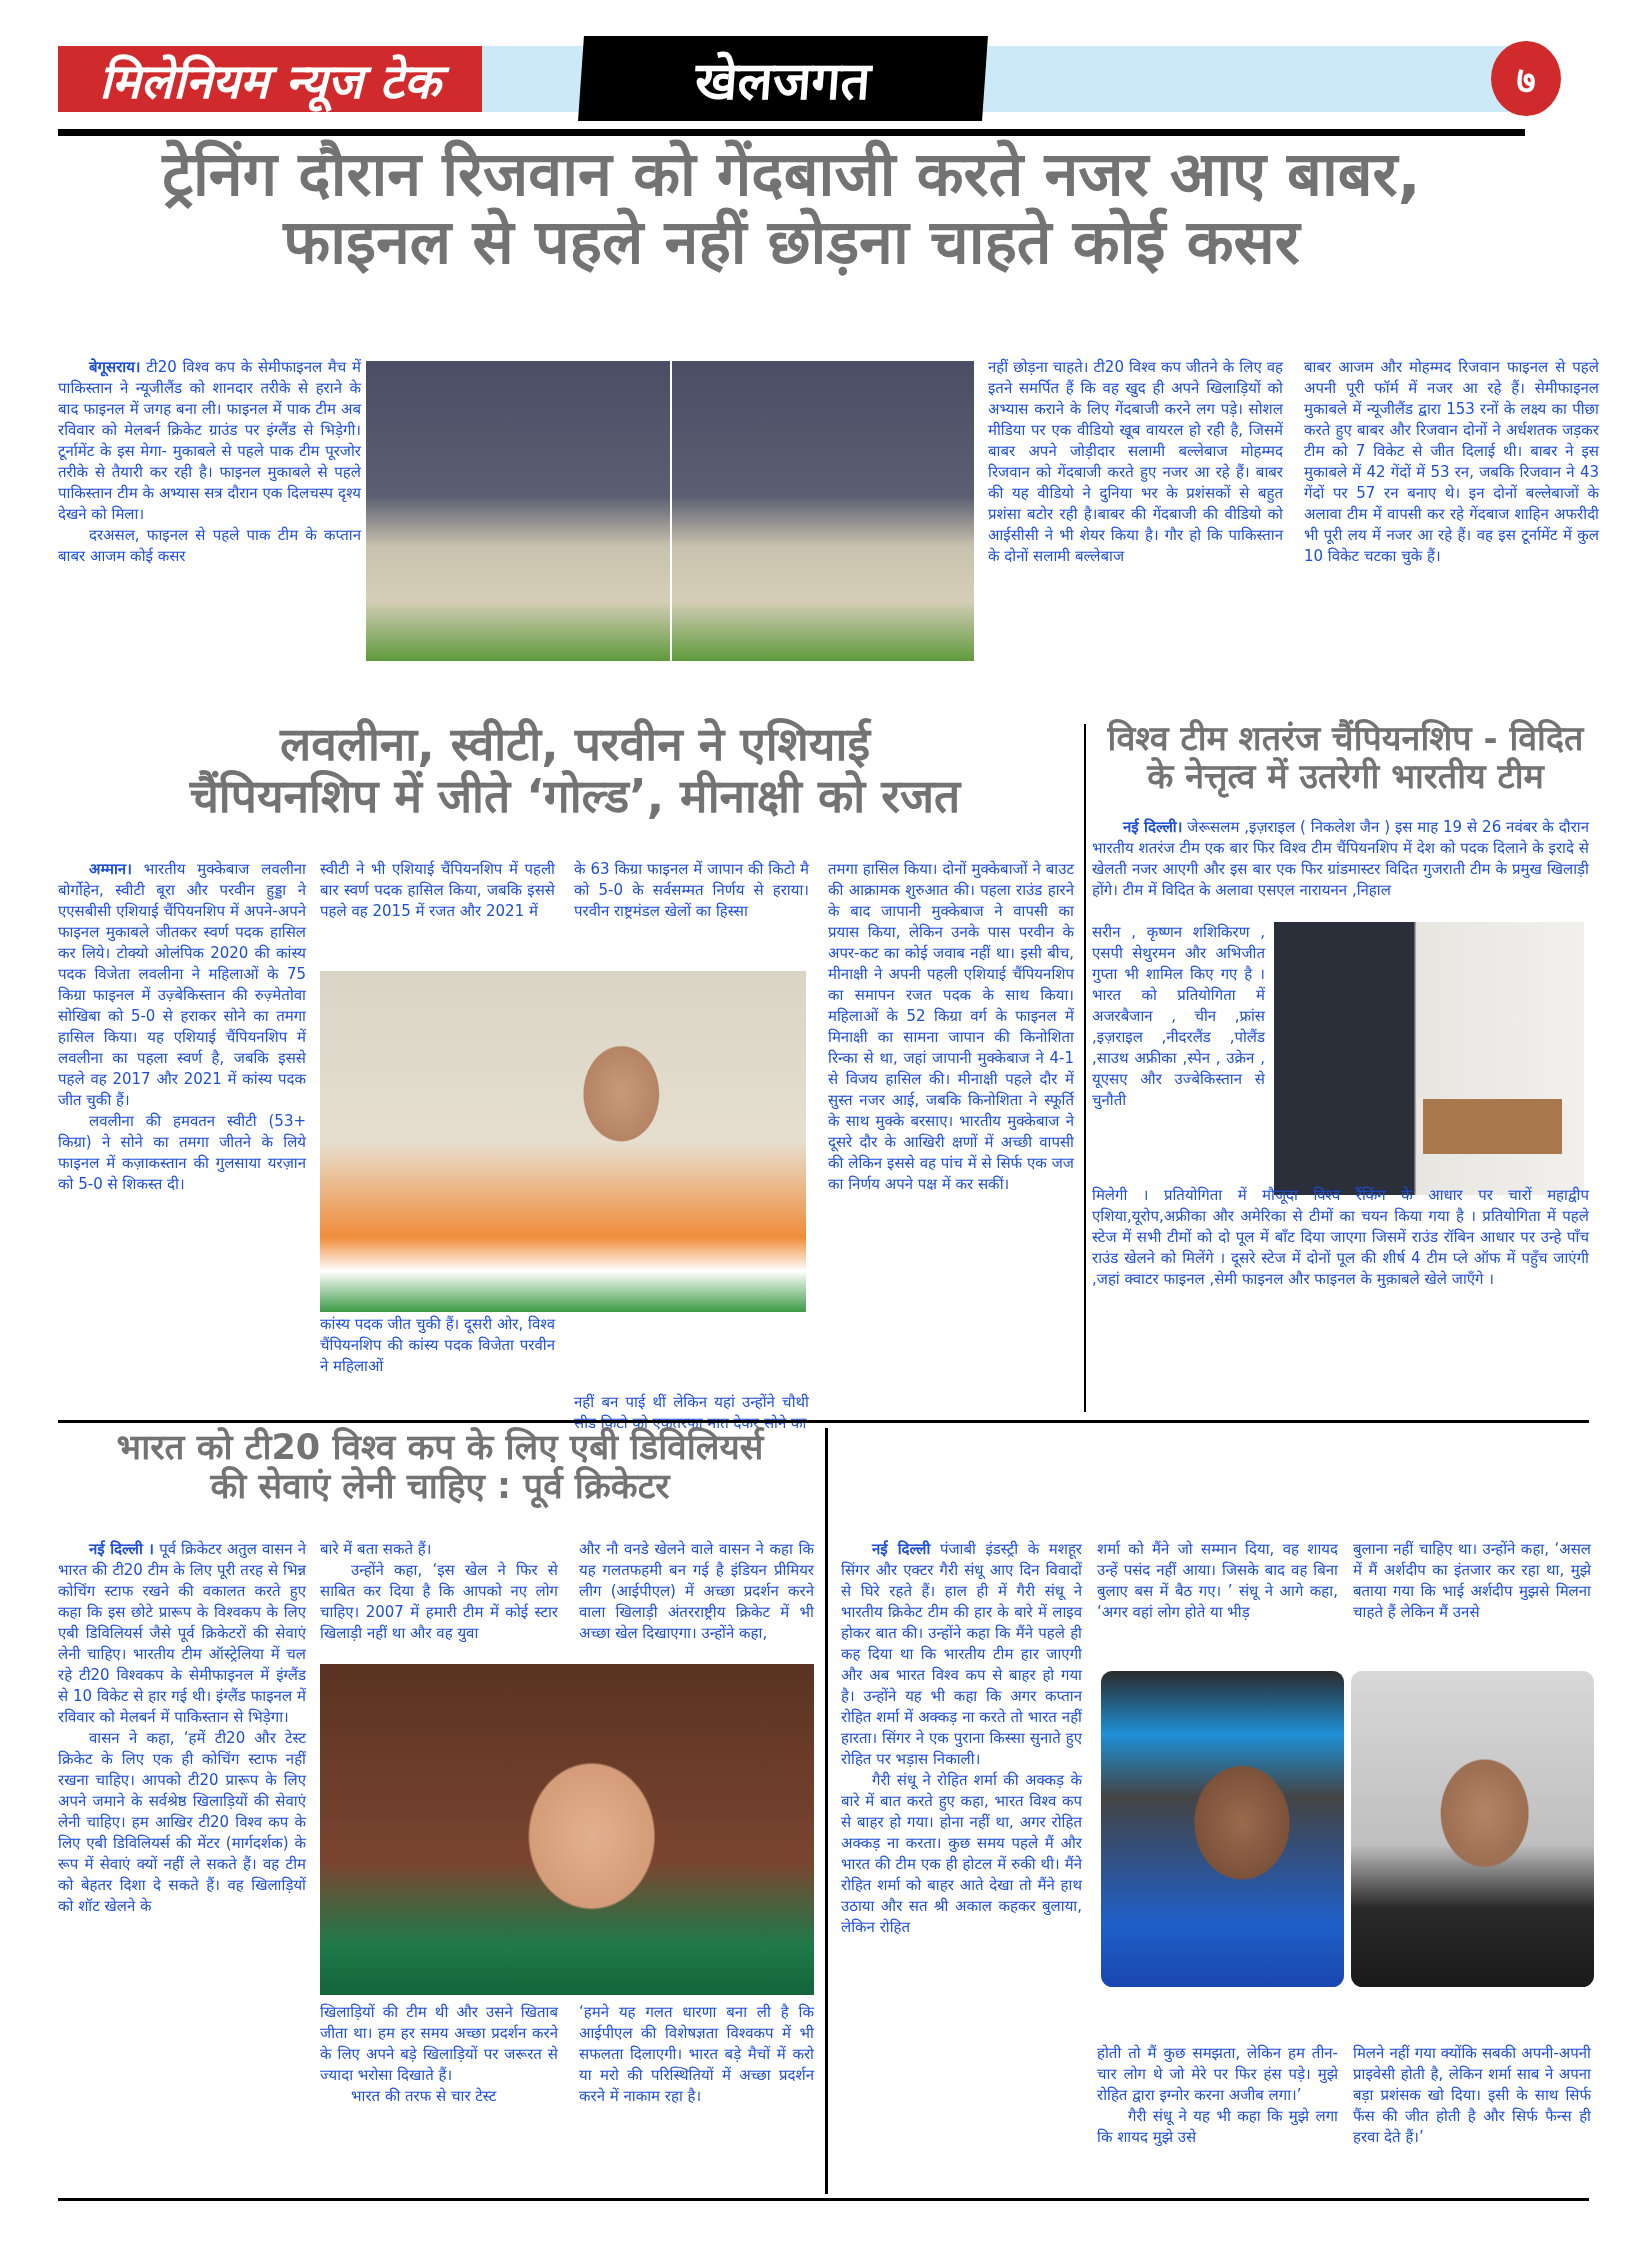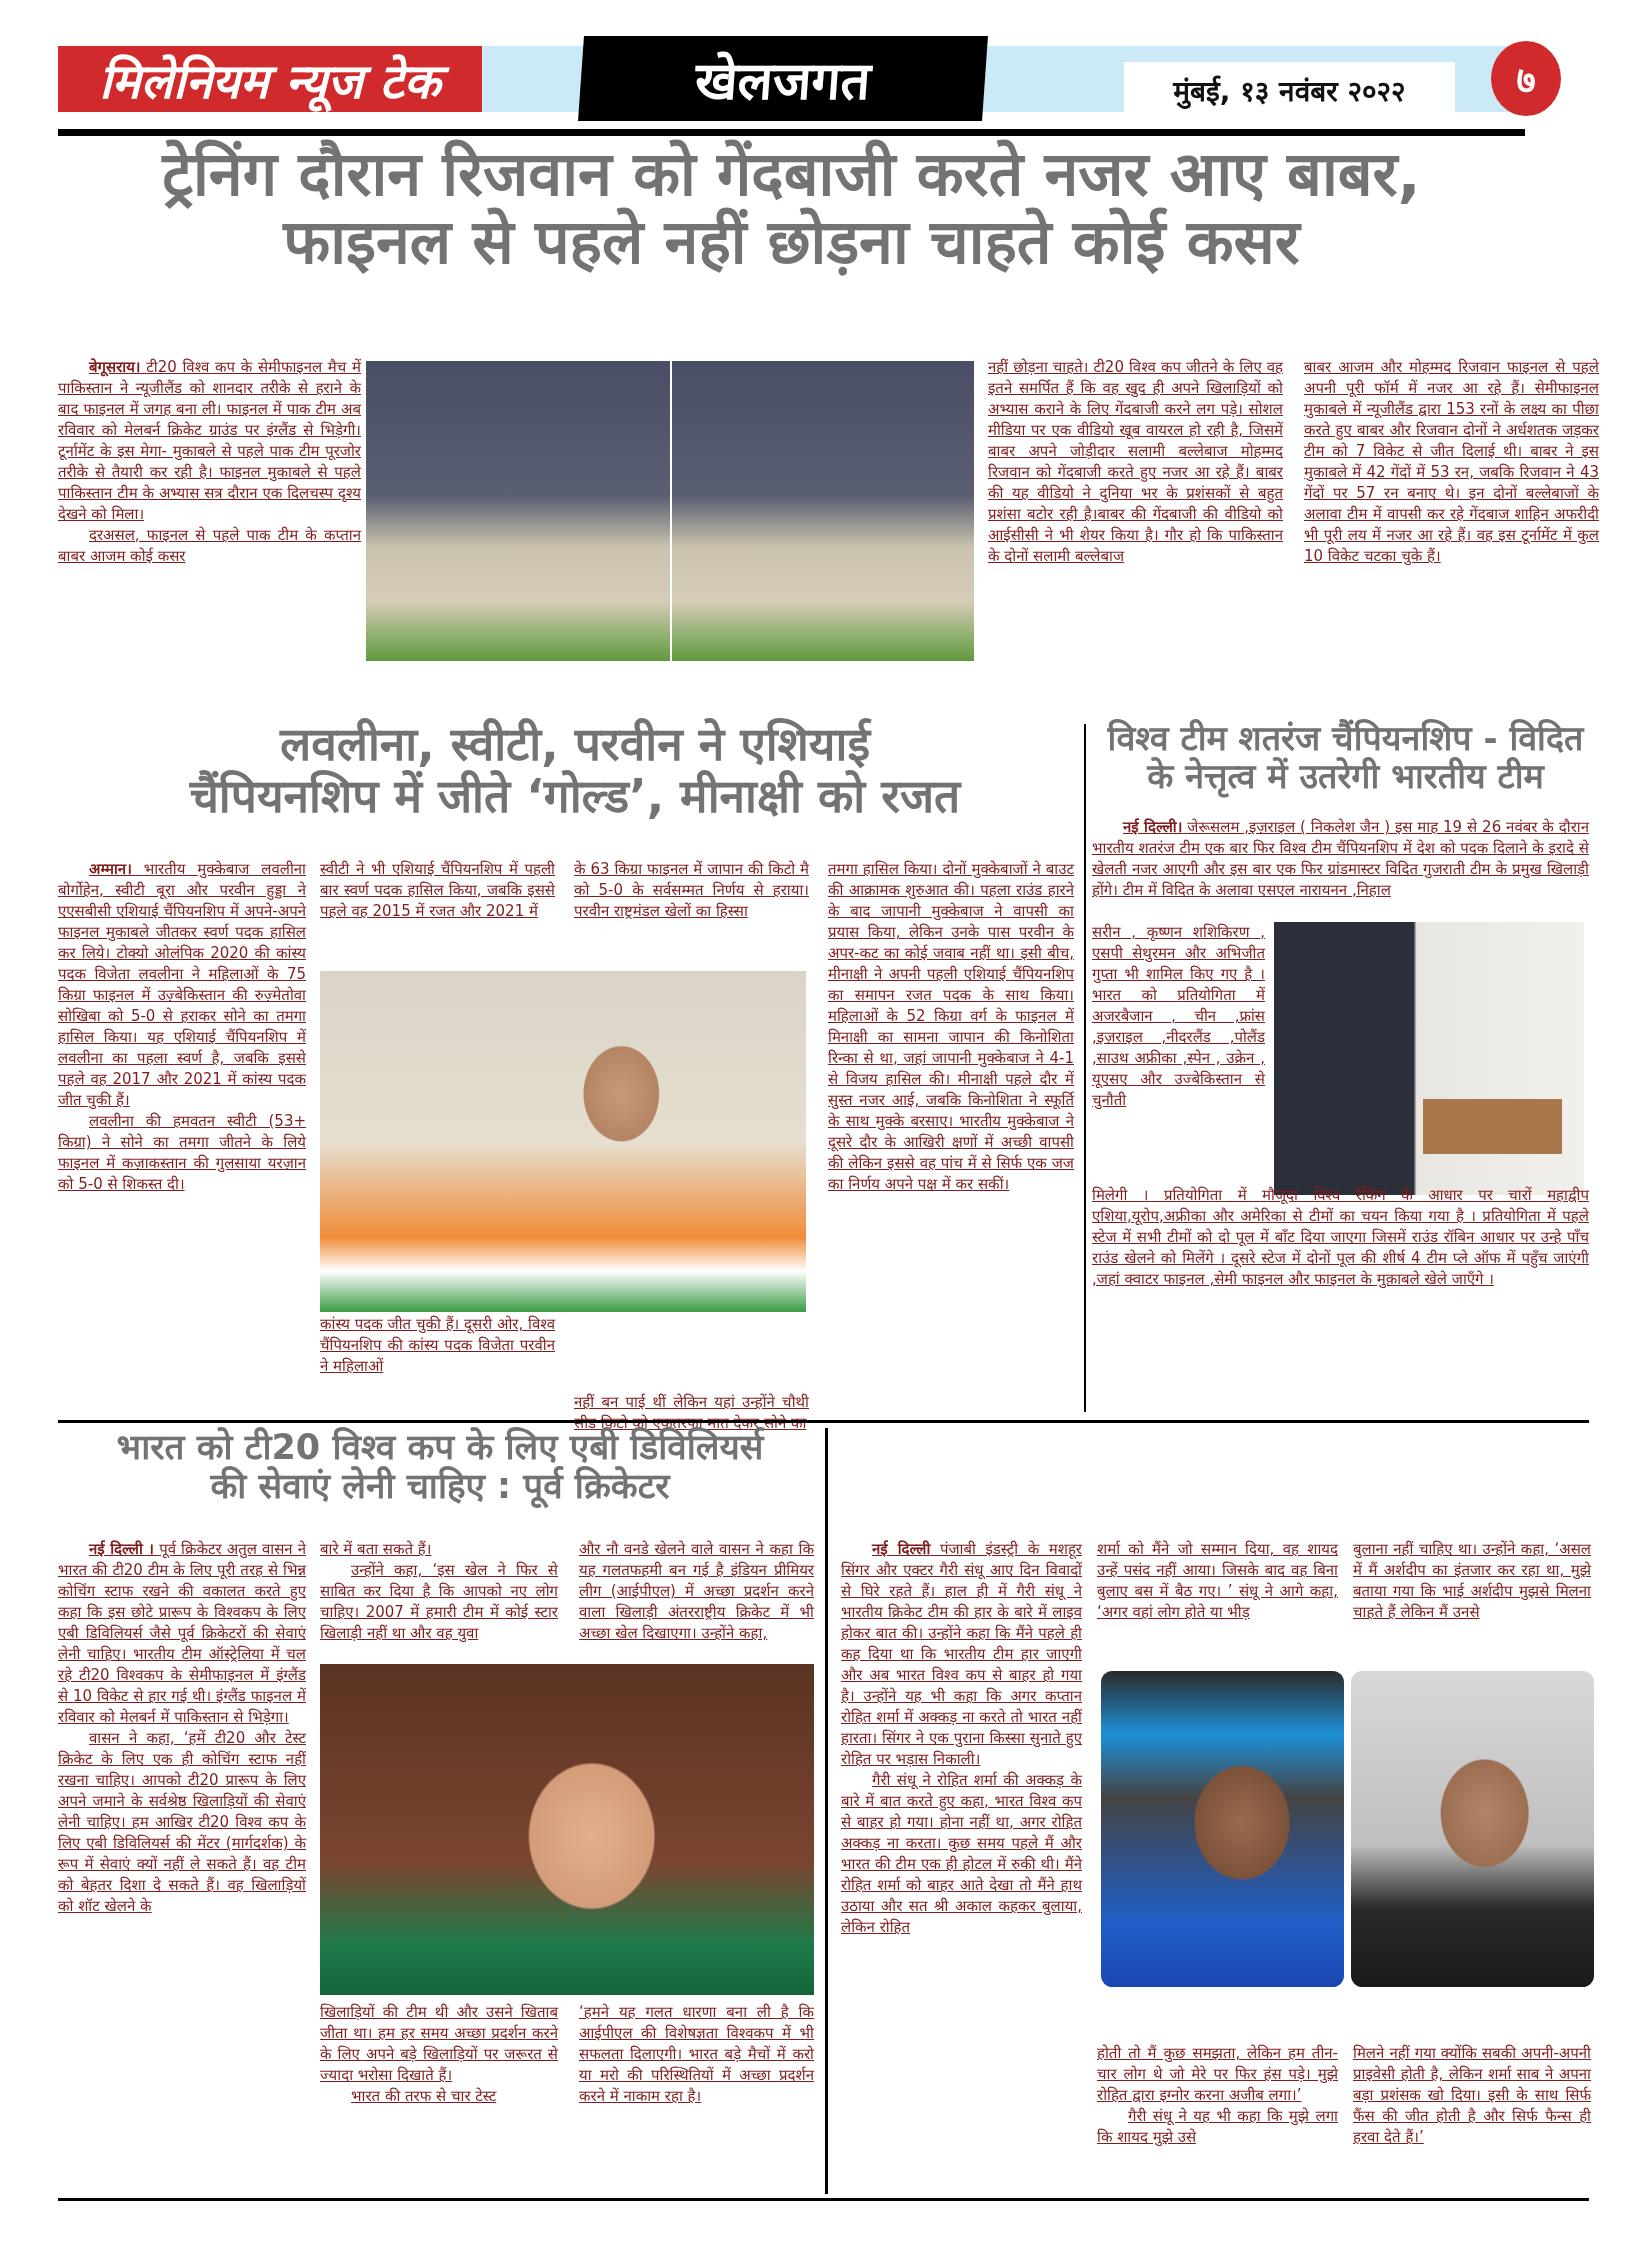--- a/index.html
+++ b/index.html
@@ -20,21 +20,21 @@
 
   
   .hl { position: absolute; font-weight: bold; text-align: center; line-height: 1.12; color: #737373; }
   .hl1 { left: 58px; top: 140px; width: 1467px; font-size: 61px; }
   .hl2 { left: 68px; top: 719px; width: 1014px; font-size: 46px; }
   .hl3 { left: 1092px; top: 719px; width: 507px; font-size: 34px; }
   .hl4 { left: 52px; top: 1428px; width: 776px; font-size: 35px; }
   .hl5 { left: 843px; top: 1428px; width: 781px; font-size: 35px; }
 
   
-  .col { position: absolute; font-size: 15px; line-height: 21px; text-align: justify; color: #7f1d1d; text-decoration: underline; }
+  .col { position: absolute; font-size: 15px; line-height: 21px; text-align: justify; color: #1d4ed8; }
   .col p { text-indent: 31px; }
   .col p.noind { text-indent: 0; }
   .dl { font-weight: bold; }
 
   
   .photo { position: absolute; overflow: hidden; }
   .ph-cricket { left: 366px; top: 361px; width: 608px; height: 300px; background:
       linear-gradient(180deg, #4a4e66 0%, #5b5f72 45%, #c9c2ae 62%, #d5cdb7 80%, #5f9a3c 100%); }
   .ph-cricket::after { content:""; position:absolute; left:50%; top:0; width:2.1px; height:100%; background:#fff; }
   .ph-boxer { left: 320px; top: 971px; width: 275px; height: 341px; background:
@@ -58,21 +58,20 @@
   .rule { position: absolute; background: #000; }
 </style>
 </head>
 <body>
 
 <div class="masthead">
   <div class="brand">मिलेनियम न्यूज टेक</div>
   <div class="section">
       <span>खेलजगत</span>
     </div>
-  <div class="dateline">मुंबई, १३ नवंबर २०२२</div>
   <div class="pagenum">७</div>
 </div>
 <div class="rule-top"></div>
 
 <div class="hl hl1">
   <div>ट्रेनिंग दौरान रिजवान को गेंदबाजी करते नजर आए बाबर,</div>
   <div>फाइनल से पहले नहीं छोड़ना चाहते कोई कसर</div>
 </div>
 <div class="col" style="left:58px; top:357px; width:303px;">
   <p><span class="dl">बेगूसराय।</span> <span>टी20 विश्व कप के सेमीफाइनल मैच में पाकिस्तान ने न्यूजीलैंड को शानदार तरीके से हराने के बाद फाइनल में जगह बना ली। फाइनल में पाक टीम अब रविवार को मेलबर्न क्रिकेट ग्राउंड पर इंग्लैंड से भिड़ेगी। टूर्नामेंट के इस मेगा- मुकाबले से पहले पाक टीम पूरजोर तरीके से तैयारी कर रही है। फाइनल मुकाबले से पहले पाकिस्तान टीम के अभ्यास सत्र दौरान एक दिलचस्प दृश्य देखने को मिला।</span></p>

